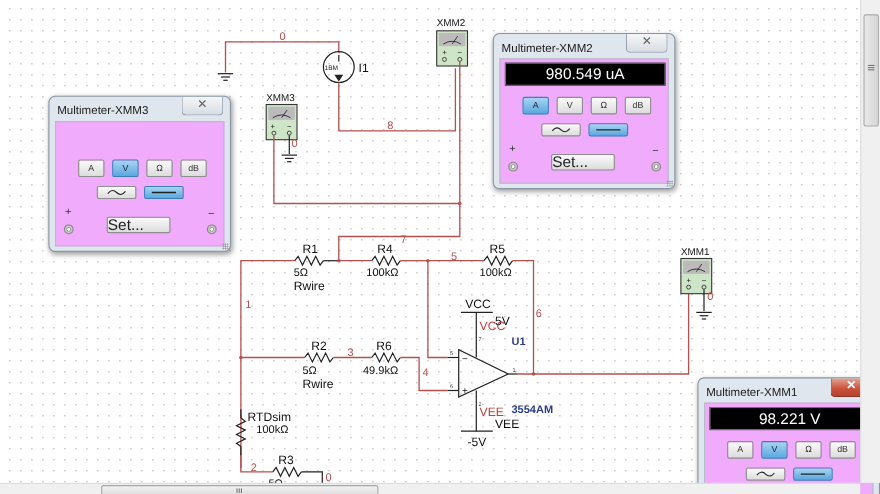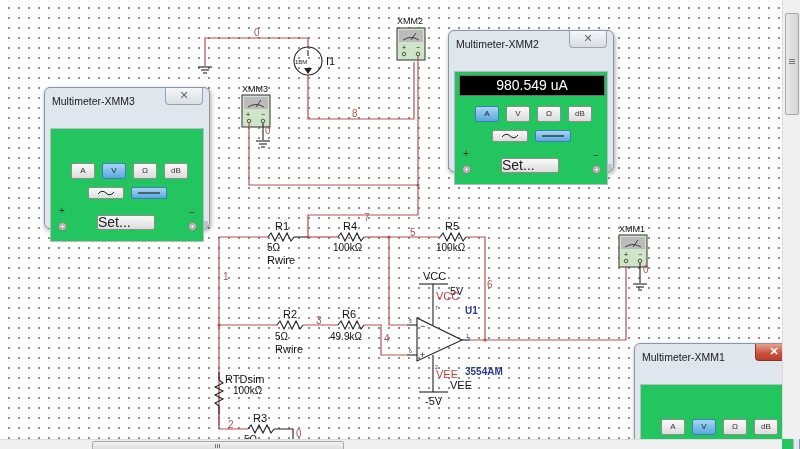--- a/index.html
+++ b/index.html
@@ -45,22 +45,22 @@
     position:absolute; right:6px; top:0px; width:36px; height:16px;
     border:1px solid #9aa4b0; border-top:none; border-radius:0 0 4px 4px;
     background:linear-gradient(#f4f6f8,#d9dee4);
     color:#666; font-size:11px; text-align:center; line-height:15px;
   }
   .mm-close.active {
     background:linear-gradient(#e8a08e,#c9503a 60%,#b8402c);
     border-color:#8a3424; color:#fff; font-weight:bold;
   }
   .mm-body {
-    position:absolute; left:5px; top:40px; width:152px; height:112px;
-    background:#22c55e; border:1px solid #b6bcc4;
+    position:absolute; left:5px; top:22px; width:152px; height:112px;
+    background:#f0abfc; border:1px solid #b6bcc4;
   }
   .mm-display {
     position:absolute; left:4px; top:3px; width:144px; height:19px;
     background:#000; border:1px solid #6f6f6f; color:#fff;
     font-size:14px; text-align:center; line-height:19px;
   }
   .mm-btnrow { position:absolute; left:0; top:34px; width:152px; height:24px; }
   .mm-btn {
     position:absolute; top:0; width:22px; height:14px;
     background:linear-gradient(#fafafa,#dcdcdc); border:1px solid #8e8e8e; border-radius:2px;
@@ -325,20 +325,21 @@
     <div class="mm-term-lbl" style="left:138px; top:78px;">−</div>
     <div class="mm-term" style="left:137px; top:93px;"></div>
   </div>
   <div class="mm-resize"></div>
 </div>
 
 <div class="mm" id="mm-xmm1" style="left:634px; top:302px;margin-top:41px;">
   <div class="mm-title">Multimeter-XMM1</div>
   <div class="mm-close active"><span>✕</span></div>
   <div class="mm-body">
+    <div class="mm-display">98.221 V</div>
     <div class="mm-btnrow">
       <div class="mm-btn" style="left:20px">A</div>
       <div class="mm-btn on" style="left:51px">V</div>
       <div class="mm-btn" style="left:82px">Ω</div>
       <div class="mm-btn" style="left:113px">dB</div>
     </div>
     <div class="mm-wavebtn" style="left:37px">
       <svg width="34" height="10">
           <path d="M9,6 Q13,1 17,5 Q21,9 25,4" fill="none" stroke="#222" stroke-width="1"></path>
         </svg>

